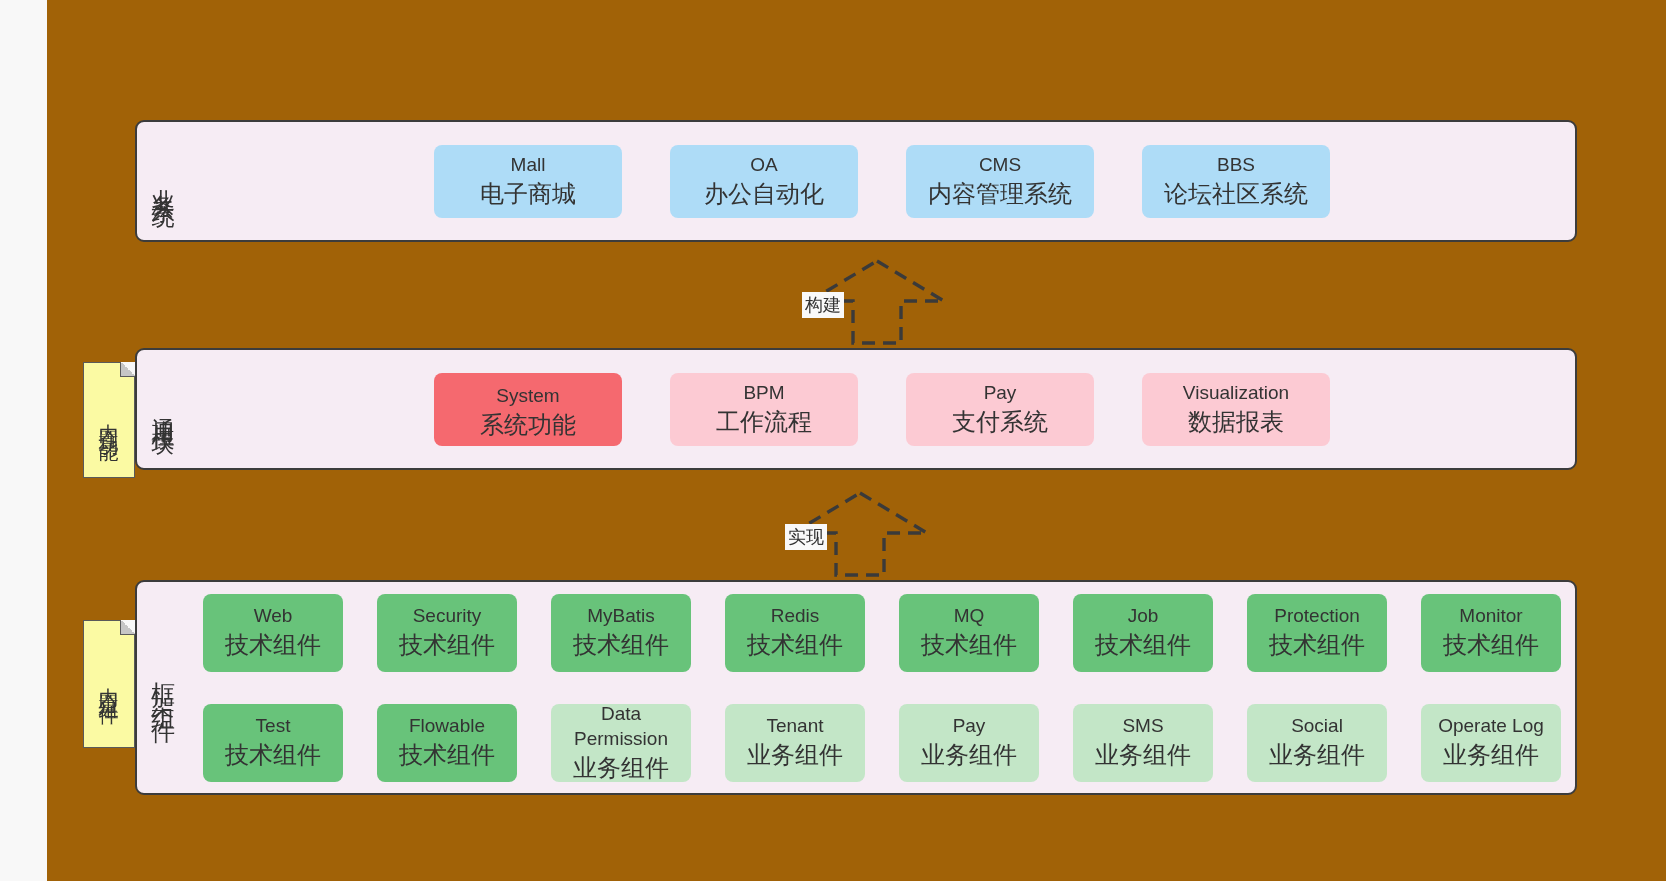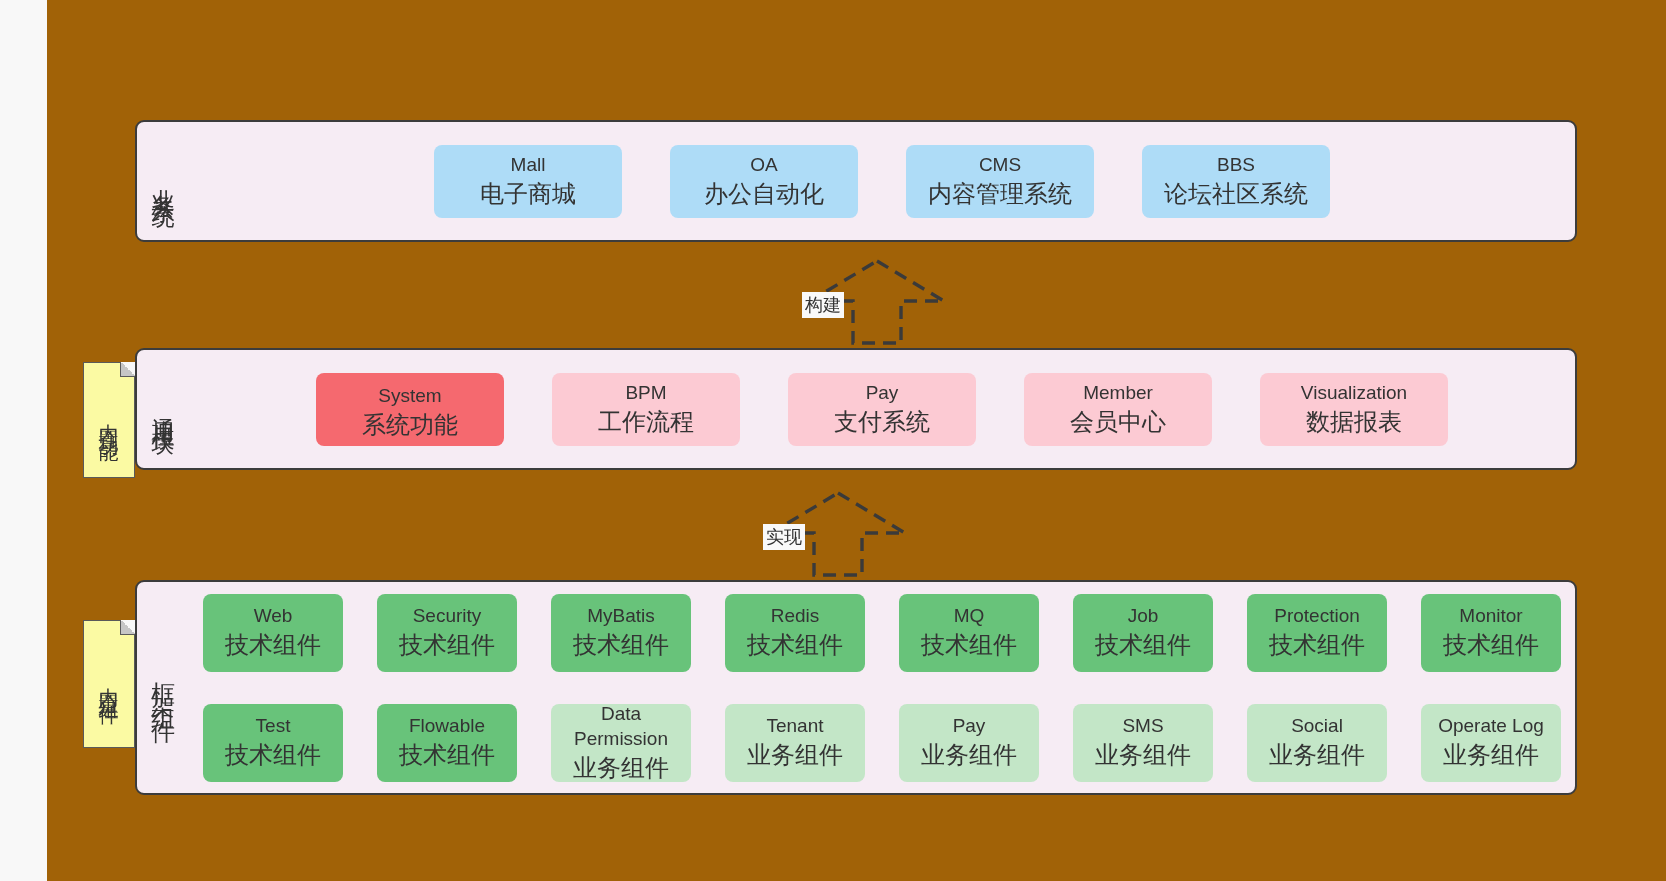--- a/index.html
+++ b/index.html
@@ -43,21 +43,21 @@
   #sticky1 { top:362px; height:116px; }
   #sticky2 { top:620px; height:128px; }
   .sticky .vtext { font-size:20px; letter-spacing:6px; }
   .fold { position:absolute; top:-1px; right:-1px; width:15px; height:15px;
           background:linear-gradient(to bottom left, #f8f8f8 50%, #c6c6c6 50%);
           border-left:1px solid #5a5a5a; border-bottom:1px solid #5a5a5a; box-sizing:border-box; }
 
   
   .arrow { position:absolute; width:150px; height:90px; z-index:3; }
   #arrow1 { left:755px; top:256px; }
-  #arrow2 { left:716px; top:488px; }
+  #arrow2 { left:738px; top:488px; }
   .arrow svg { display:block; }
   .arrow polygon { fill:none; stroke:#3a3a3a; stroke-width:3.4; stroke-dasharray:13 8; }
   .arrow-label { position:absolute; left:0; right:0; top:36px; text-align:left; }
   .arrow-label span { display:inline-block; background:#f9f9f9; color:#333;
                       font-size:18px; padding:1px 3px; }
 </style>
 </head>
 <body>
 
 <div id="canvas">
@@ -115,24 +115,20 @@
       </div>
       <div class="box box-wide pink">
         <div class="name">BPM</div>
         <div class="desc">工作流程</div>
       </div>
       <div class="box box-wide pink">
         <div class="name">Pay</div>
         <div class="desc">支付系统</div>
       </div>
       <div class="box box-wide pink">
-        <div class="name">Member</div>
-        <div class="desc">会员中心</div>
-      </div>
-      <div class="box box-wide pink">
         <div class="name">Visualization</div>
         <div class="desc">数据报表</div>
       </div>
     </div>
   </div>
 
   <div class="arrow" id="arrow2">
     <svg width="150" height="90" viewBox="0 0 150 90">
       <polygon points="75,5 142,45 99,45 99,87 51,87 51,45 8,45"></polygon>
     </svg>

